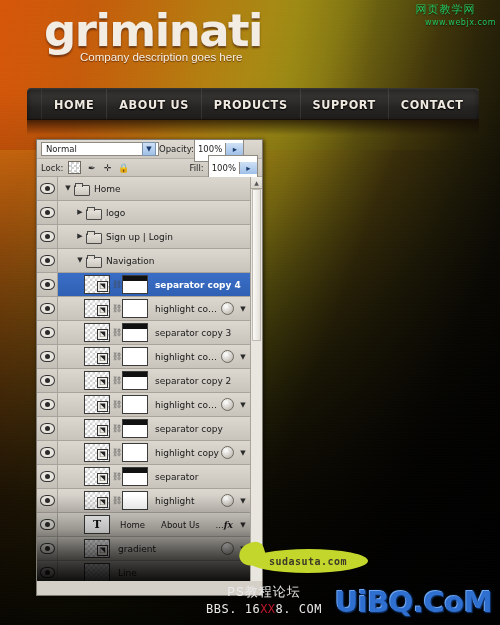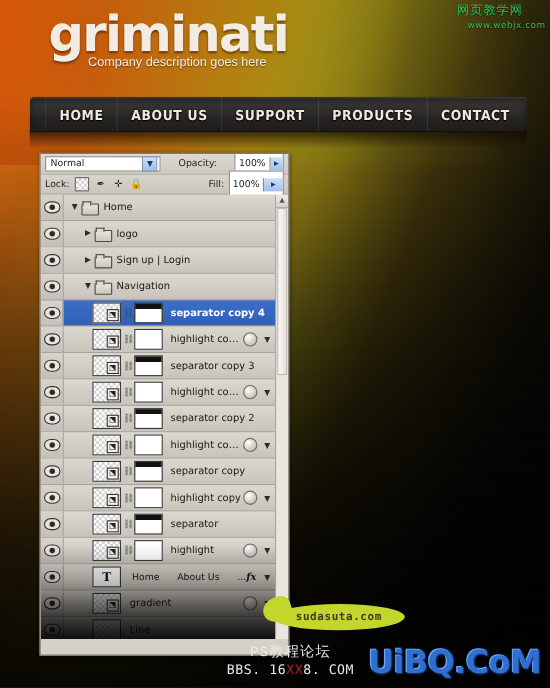--- a/index.html
+++ b/index.html
@@ -99,21 +99,21 @@
     width:18px;display:flex;align-items:center;justify-content:center;
     background:linear-gradient(180deg,#bdb9b1,#a9a49b);
   }
   .ps-menu-icon .bars{width:9px;}
   .ps-menu-icon .bars i{display:block;height:1px;background:#3d3d3d;margin:1.5px 0;}
   .ps-menu-icon .bars i:first-child{position:relative;}
 
   .ps-row-ctl{
     height:18px;display:flex;align-items:center;padding:0 4px;
     background:linear-gradient(180deg,#dedad2,#cdc9c1);
-    border-bottom:1px solid #b3afa7;gap:16px;
+    border-bottom:1px solid #b3afa7;gap:0;
   }
   .blend-select{
     width:118px;height:14px;background:#fff;border:1px solid #8e8a82;
     display:flex;align-items:center;justify-content:space-between;
     padding:0 2px 0 4px;box-sizing:border-box;font-size:8.5px;
   }
   .blend-select .chev{
     width:12px;height:12px;background:linear-gradient(180deg,#cfe0f5,#9fc0e8);
     border:1px solid #7d94ad;display:flex;align-items:center;justify-content:center;
     color:#1a3a6b;font-size:7px;line-height:1;
@@ -290,22 +290,22 @@
   <div class="bg-noise"></div>
 
   <div class="brand">
     <div class="brand-title">griminati</div>
     <div class="brand-sub">Company description goes here</div>
   </div>
 
   <div class="navbar" id="navbar">
       <div class="nav-item">HOME</div>
       <div class="nav-item">ABOUT US</div>
+      <div class="nav-item">PRODUCTS</div>
       <div class="nav-item">SUPPORT</div>
-      <div class="nav-item">PRODUCTS</div>
       <div class="nav-item">CONTACT</div>
     </div>
   <div class="navbar-shadow"></div>
 
   <div class="ps-panel">
 
 
     <div class="ps-row-ctl">
       <div class="blend-select">
         <span>Normal</span>

